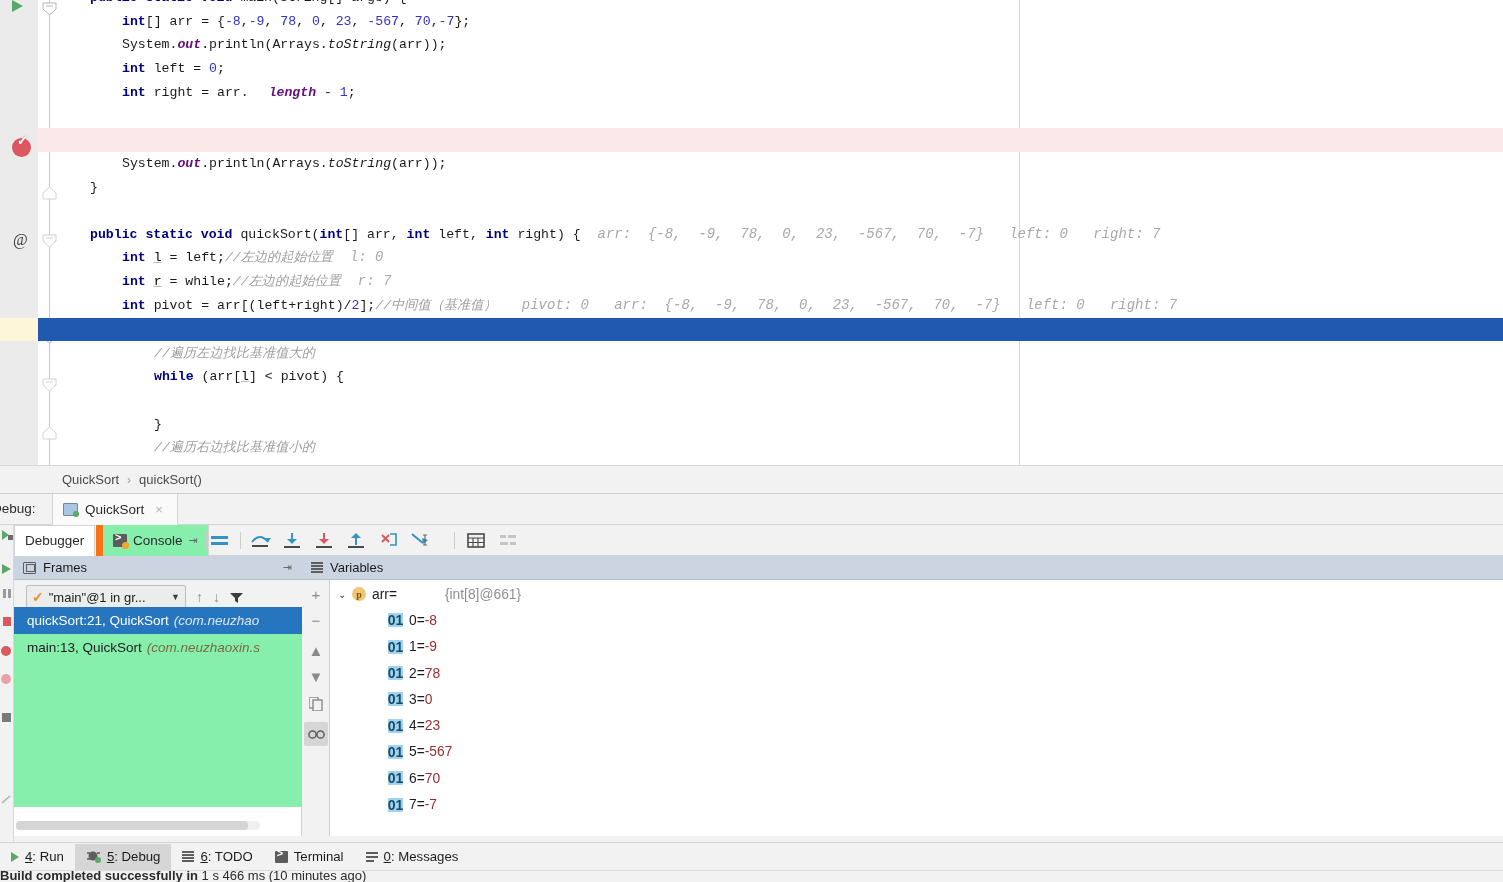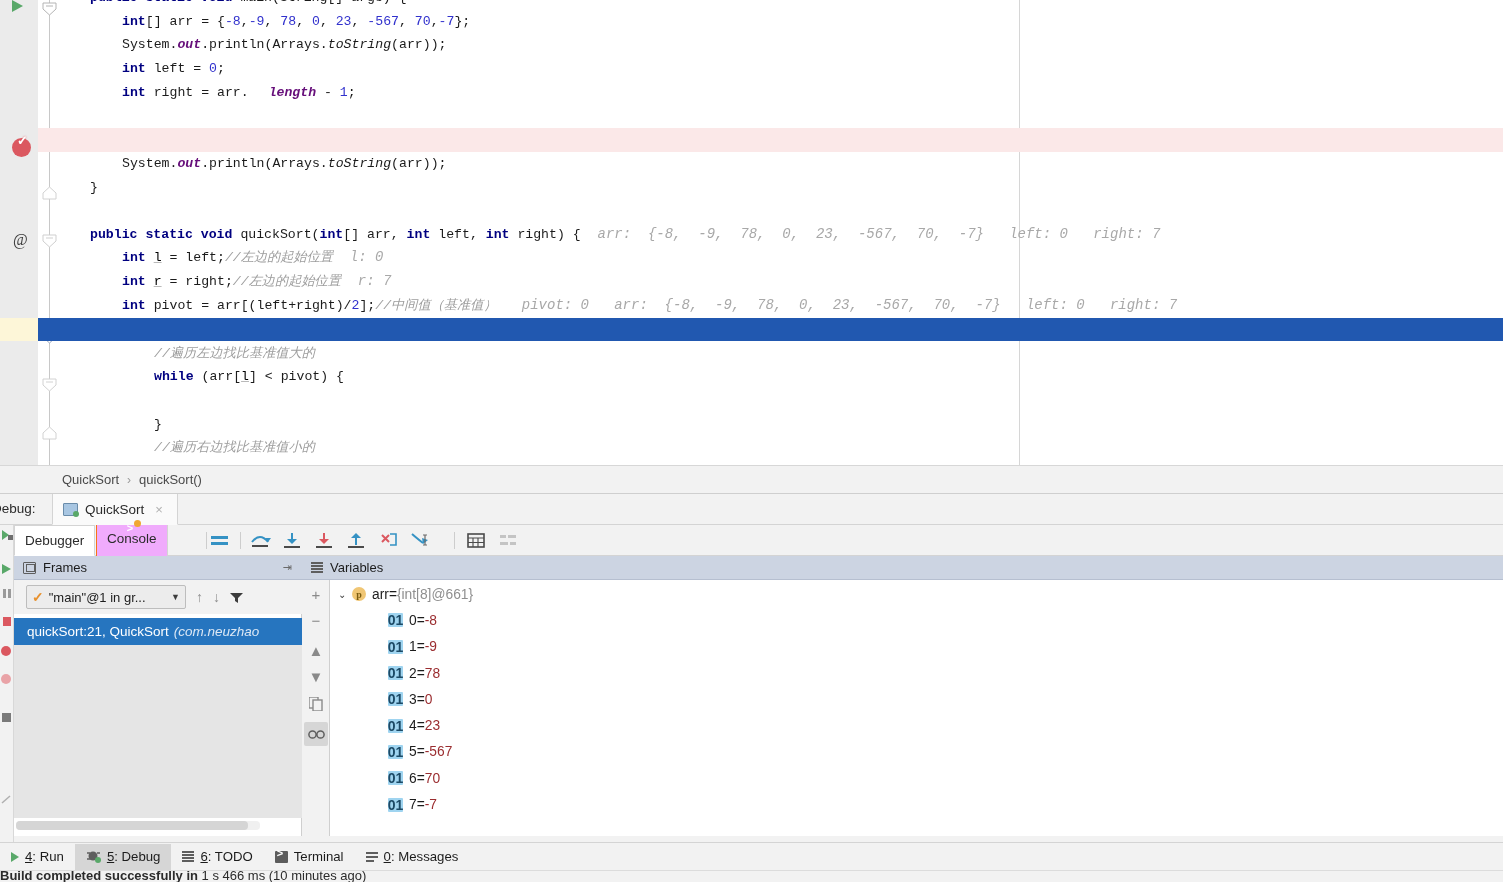--- a/index.html
+++ b/index.html
@@ -77,21 +77,21 @@
             border-right: 1px solid #d8d8d8; }
   .vs-ico { position: absolute; left: 0px; width: 14px; height: 13px; }
 
   
   .tabrow { position: absolute; left: 14px; top: 31px; width: 1489px; height: 31px; background: #f2f2f2;
             border-bottom: 1px solid #d4d4d4; }
   .tab { position: absolute; top: 0; height: 31px; display: flex; align-items: center; gap: 6px;
          padding: 0 10px; font-size: 13.5px; color: #2b2b2b; }
   .tab.active { background: #ffffff; border-left: 1px solid #d4d4d4; border-right: 1px solid #d4d4d4;
                 border-top: 1px solid #d4d4d4; border-bottom: 1px solid #fff; }
-  .tab.inactive { background: #f0abfc; border-left: 1px solid #f97316; border-right: 1px solid #d4d4d4; flex-direction: column; }
+  .tab.inactive { background: #86efac; border-left: 7px solid #f97316; border-right: 1px solid #d4d4d4; }
   .console-ico { width: 14px; height: 13px; background: #5c5c5c; border-radius: 1px; position: relative; }
   .console-ico::after { content: ">"; position: absolute; left: 2px; top: -3px; color: #fff; font-size: 11px; font-weight: bold; }
   .console-ico::before { content: ""; position: absolute; right: -2px; bottom: -2px; width: 7px; height: 7px;
                          border-radius: 50%; background: #f0a732; }
   .pin { color: #6a6a6a; font-size: 11px; }
 
   .tbsep { position: absolute; top: 7px; width: 1px; height: 17px; background: #cdcdcd; }
   .tbtn { position: absolute; top: 4px; width: 24px; height: 23px; }
 
   
@@ -107,21 +107,21 @@
                   border-right: 1px solid #cfcfcf; }
   .thread-row { position: absolute; left: 0; top: 0; width: 288px; height: 34px; background: #f2f2f2; display: flex;
                 align-items: center; padding-left: 12px; gap: 10px; }
   .thread-combo { width: 160px; height: 24px; background: #ececec; border: 1px solid #bdbdbd; border-radius: 2px;
                   display: flex; align-items: center; gap: 5px; padding: 0 5px; font-size: 13px; color: #1c1c1c; }
   .check-ico { color: #e8912d; font-size: 14px; font-weight: bold; }
   .caret-dn { margin-left: auto; color: #3c3c3c; font-size: 9px; }
   .arrow-btn { color: #8f8f8f; font-size: 14px; }
   .filter-ico { width: 13px; height: 11px; }
 
-  .frame-list { position: absolute; left: 0; top: 38px; width: 288px; height: 200px; background: #e5e5e5; }
+  .frame-list { position: absolute; left: 0; top: 27px; width: 288px; height: 200px; background: #86efac; }
   .frame-item { height: 27px; display: flex; align-items: center; padding-left: 13px; font-size: 13.5px;
                 color: #1c1c1c; white-space: nowrap; }
   .frame-item.sel { background: #2675bf; color: #fff; }
   .frame-item em { font-style: italic; color: #7a6a40; margin-left: 5px; }
   .frame-item.sel em { color: #dce8f5; }
 
   .hscroll { position: absolute; left: 2px; bottom: 6px; width: 244px; height: 9px; background: #f0f0f0; border-radius: 4px; }
   .hscroll i { position: absolute; left: 0; top: 0; width: 232px; height: 9px; background: #d5d5d5; border-radius: 4px; display: block; }
 
   
@@ -136,21 +136,21 @@
   .var-row { position: absolute; left: 0; height: 26.3px; display: flex; align-items: center; font-size: 13.8px;
              color: #1c1c1c; white-space: nowrap; }
   .tri { width: 14px; color: #3c3c3c; font-size: 10px; }
   .ico-p { width: 14px; height: 14px; border-radius: 50%; background: #f0c674; color: #7a5c10;
            font-size: 10px; font-weight: bold; display: flex; align-items: center; justify-content: center;
            font-family: "Liberation Serif", serif; }
   .ico-01 { width: 15px; height: 14px; background: #9fd4f0; color: #1c4a66; font-size: 14px; font-weight: bold;
             display: flex; align-items: center; justify-content: center; border-radius: 1px; }
   .vname { margin-left: 6px; }
   .vnum  { color: #9b2d30; }
-  .vref  { color: #8f8f8f; }
+  .vref  { color: #8f8f8f; margin-left: 48px; }
 
   
   .toolbar-bottom { position: absolute; left: 0; top: 842px; width: 1503px; height: 28px; background: #f2f2f2;
                     border-top: 1px solid #d4d4d4; display: flex; align-items: center; }
   .tw-btn { height: 26px; display: flex; align-items: center; gap: 6px; padding: 0 11px; font-size: 13.2px; color: #1c1c1c; }
   .tw-btn.active { background: #d6d6d6; }
   .tw-btn u { text-decoration: underline; }
   .statusbar { position: absolute; left: 0; top: 870px; width: 1503px; height: 12px; background: #f2f2f2;
                border-top: 1px solid #dcdcdc; overflow: hidden; }
   .status-text { position: absolute; left: 0; top: -3px; font-size: 13px; color: #2b2b2b; white-space: nowrap; }
@@ -220,21 +220,21 @@
         <div class="ln" style="top: 33.4px; padding-left: 32px;"><span class="pln">System.</span><span class="stat">out</span><span class="pln">.println(Arrays.</span><span class="mtdi">toString</span><span class="pln">(arr));</span></div>
         <div class="ln" style="top: 57.1px; padding-left: 32px;"><span class="kw">int </span><span class="pln">left = </span><span class="num">0</span><span class="pln">;</span></div>
         <div class="ln" style="top: 80.8px; padding-left: 32px;"><span class="kw">int </span><span class="pln">right = arr.</span><span class="fld">length</span><span class="pln"> - </span><span class="num">1</span><span class="pln">;</span></div>
         <div class="ln" style="top: 104.5px; padding-left: 0px;"></div>
         <div class="ln" style="top: 128.2px; padding-left: 32px;"><span class="mtdi">quickSort</span><span class="pln">(arr, left, right);</span></div>
         <div class="ln" style="top: 151.9px; padding-left: 32px;"><span class="pln">System.</span><span class="stat">out</span><span class="pln">.println(Arrays.</span><span class="mtdi">toString</span><span class="pln">(arr));</span></div>
         <div class="ln" style="top: 175.6px; padding-left: 0px;"><span class="pln">}</span></div>
         <div class="ln" style="top: 199.3px; padding-left: 0px;"></div>
         <div class="ln" style="top: 223px; padding-left: 0px;"><span class="kw">public static void </span><span class="pln">quickSort(</span><span class="kw">int</span><span class="pln">[] arr, </span><span class="kw">int </span><span class="pln">left, </span><span class="kw">int </span><span class="pln">right) {</span><span class="hint">  arr:  {-8,  -9,  78,  0,  23,  -567,  70,  -7}   left: 0   right: 7</span></div>
         <div class="ln" style="top: 246px; padding-left: 32px;"><span class="kw">int </span><span class="undl">l</span><span class="pln"> = left;</span><span class="cmt">//左边的起始位置</span><span class="hint">  l: 0</span></div>
-        <div class="ln" style="top: 270.4px; padding-left: 32px;"><span class="kw">int </span><span class="undl">r</span><span class="pln"> = right;</span><span class="cmt">//左边的起始位置</span><span class="hint">  r: 7</span></div>
+        <div class="ln" style="top: 270.4px; padding-left: 32px;"><span class="kw">int </span><span class="undl">r</span><span class="pln"> = while;</span><span class="cmt">//左边的起始位置</span><span class="hint">  r: 7</span></div>
         <div class="ln" style="top: 294.1px; padding-left: 32px;"><span class="kw">int </span><span class="pln">pivot = arr[(left+right)/</span><span class="num">2</span><span class="pln">];</span><span class="cmt">//中间值（基准值）</span><span class="hint">   pivot: 0   arr:  {-8,  -9,  78,  0,  23,  -567,  70,  -7}   left: 0   right: 7</span></div>
         <div class="ln onexec" style="top: 317.8px; padding-left: 32px;"><span class="kw">while</span><span class="pln">(</span><span class="undl">l</span><span class="pln"> &lt; </span><span class="undl">r</span><span class="pln">) {</span><span class="hint">  l: 0  r: 7</span></div>
         <div class="ln" style="top: 341.5px; padding-left: 64px;"><span class="cmt">//遍历左边找比基准值大的</span></div>
         <div class="ln" style="top: 365.2px; padding-left: 64px;"><span class="kw">while </span><span class="pln">(arr[</span><span class="undl">l</span><span class="pln">] &lt; pivot) {</span></div>
         <div class="ln" style="top: 412.6px; padding-left: 64px;"><span class="pln">}</span></div>
         <div class="ln" style="top: 436.3px; padding-left: 64px;"><span class="cmt">//遍历右边找比基准值小的</span></div>
       </div>
   <div class="hl-bp" style="top: 128.2px;"></div>
       <div class="hl-caret" style="top: 317.8px;"></div>
       <div class="hl-exec" style="top: 317.8px;"></div>
@@ -388,20 +388,24 @@
         <span class="arrow-btn">↓</span>
         <span class="filter-ico">
           <svg width="13" height="11">
               <path d="M0 1 h13 l-5 5 v5 l-3 -2 v-3 z" fill="#3c3c3c"></path>
             </svg></span>
       </div>
       <div class="frame-list" id="frame-list">
           <div class="frame-item sel">
             <span>quickSort:21, QuickSort</span>
             <em>(com.neuzhao</em>
+          </div>
+          <div class="frame-item">
+            <span>main:13, QuickSort</span>
+            <em>(com.neuzhaoxin.s</em>
           </div>
         </div>
       <div class="hscroll">
           <i></i>
         </div>
     </div>
 
     <div class="watchbar">
       <div class="wbtn" style="top:2px">+</div>
       <div class="wbtn" style="top:28px">−</div>

